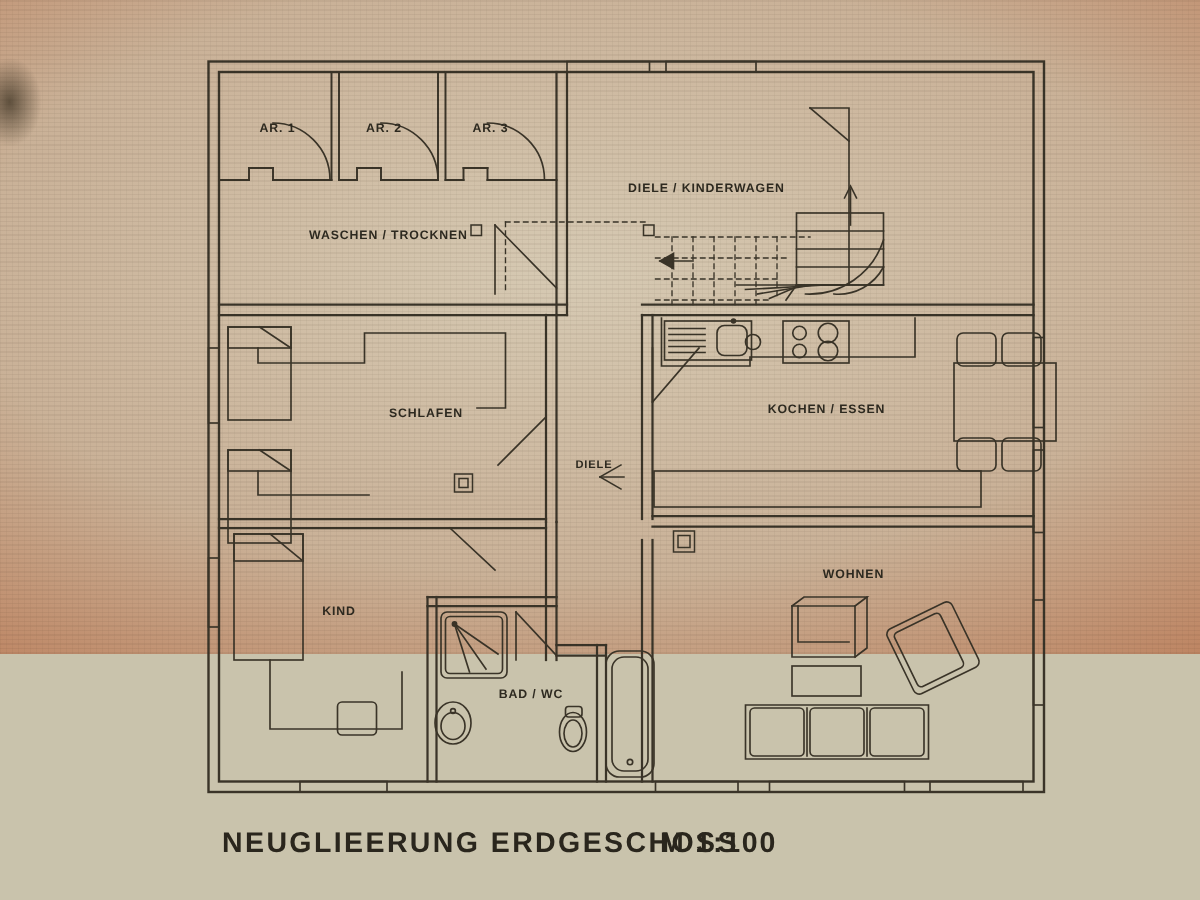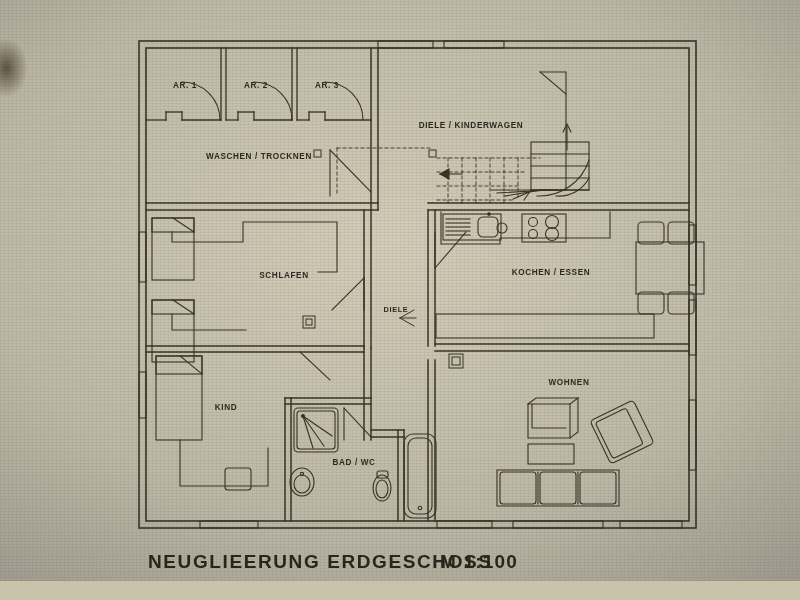--- a/index.html
+++ b/index.html
@@ -8,22 +8,22 @@
     padding: 0;
     width: 800px;
     height: 600px;
     overflow: hidden;
     background: #c9c3ac;
     font-family: "Liberation Sans", sans-serif;
   }
   #page {
     position: relative;
     width: 800px;
-    height: 581px;
-    background: #737373;
+    height: 436px;
+    background: #c2410c;
   }
   
   #paper {
     position: absolute;
     inset: 0;
     background:
       radial-gradient(ellipse 120% 110% at 48% 42%,
         rgba(215,209,188,0.95) 0%,
         rgba(203,197,176,0.85) 42%,
         rgba(183,177,156,0.55) 72%,

